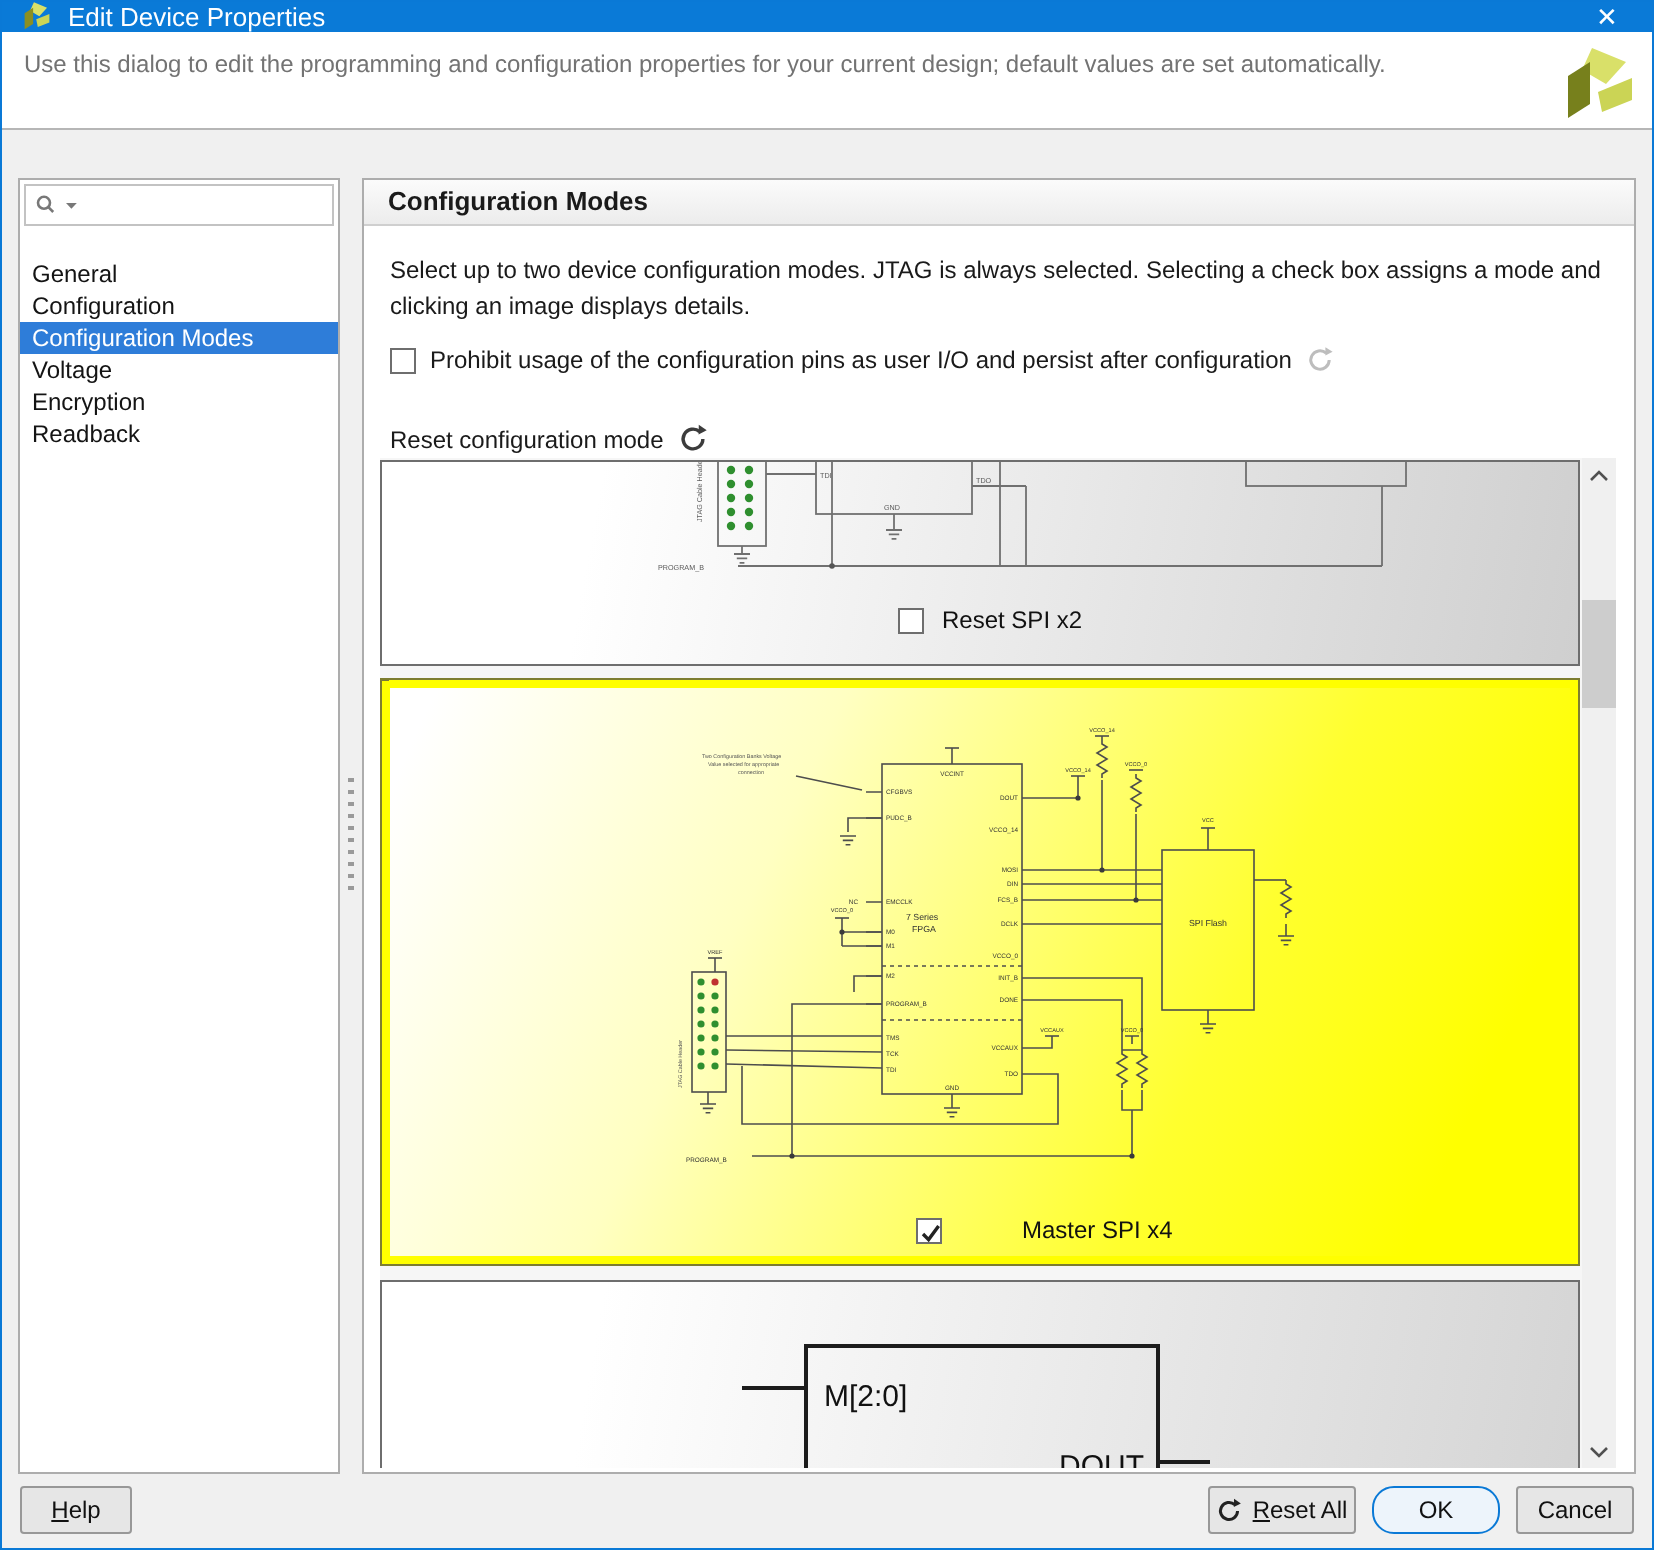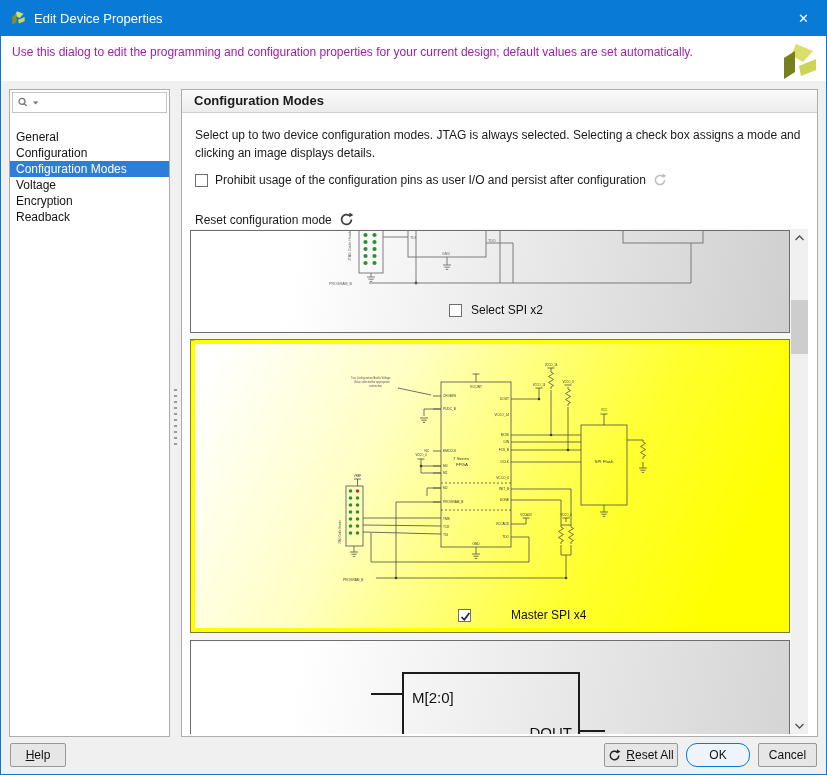--- a/index.html
+++ b/index.html
@@ -1,24 +1,24 @@
 <!DOCTYPE html>
 <html><head>
 <meta charset="utf-8">
 <style>
   html,body{margin:0;padding:0;background:#fff;}
   body{width:827px;height:775px;overflow:hidden;font-family:"Liberation Sans",sans-serif;}
   .window{position:relative;width:825px;height:773px;border:1px solid #0a79d6;background:#f0f0f0;overflow:hidden;}
   
-  .titlebar{height:35px;background:#0a7ad7;display:flex;align-items:center;padding-left:9px;}
+  .titlebar{height:15px;background:#0a7ad7;display:flex;align-items:center;padding-left:9px;}
   .title-text{color:#fff;font-size:13px;margin-left:7px;}
   .close-btn{margin-left:auto;width:45px;height:31px;display:flex;align-items:center;justify-content:center;color:#fff;font-size:13px;cursor:default;}
   
   .banner{height:48px;background:#fff;border-bottom:1px solid #b6b6b6;position:relative;}
-  .banner-text{position:absolute;left:11px;top:9px;font-size:12px;color:#a21caf;}
+  .banner-text{position:absolute;left:11px;top:9px;font-size:12px;color:#737373;}
   .banner-logo{position:absolute;right:7px;top:3px;}
   
   .content{position:absolute;top:80px;left:0;right:0;bottom:37px;background:#f0f0f0;}
   .sidebar{position:absolute;left:8px;top:8px;width:161px;bottom:0;background:#fff;border:1px solid #adadad;box-sizing:border-box;}
   .searchbox{margin:2px;height:19px;border:1px solid #c3c3c3;display:flex;align-items:center;padding-left:4px;gap:1px;background:#fff;}
   .search-input{border:none;outline:none;flex:1;height:15px;font-size:12px;min-width:0;}
   .nav{margin-top:16px;}
   .nav-item{height:16px;line-height:16px;font-size:12px;padding-left:6px;color:#141414;white-space:nowrap;}
   .nav-item.selected{background:#2e7dd9;color:#fff;}
   .splitter{position:absolute;left:169px;top:0;width:11px;bottom:0;}
@@ -165,21 +165,21 @@
             <g fill="#5a5a5a" font-size="3.6">
               <text x="251" y="24">GND</text>
               <text x="219" y="8">TDI</text>
               <text x="297" y="10.5">TDO</text>
               <text x="138" y="54">PROGRAM_B</text>
               <text x="160" y="30" transform="rotate(-90 160 30)">JTAG Cable Header</text>
             </g>
           </svg>
           <div class="mode-check">
             <span class="cb"></span>
-            <span>Select SPI x2</span>
+            <span>Reset SPI x2</span>
           </div>
         </div>
 
         <div class="panel p2">
           <svg class="schem" width="600" height="294" viewBox="0 0 600 294">
             <g stroke="#4d4d4d" fill="none" stroke-width="0.8">
 
               <rect x="250" y="42" width="70" height="165"></rect>
               <line x1="250" y1="143" x2="320" y2="143" stroke-dasharray="2,2"></line>
               <line x1="250" y1="170" x2="320" y2="170" stroke-dasharray="2,2"></line>

